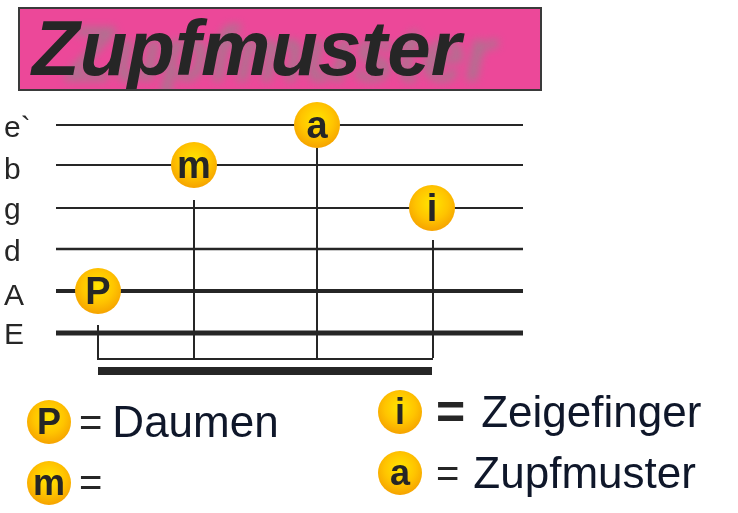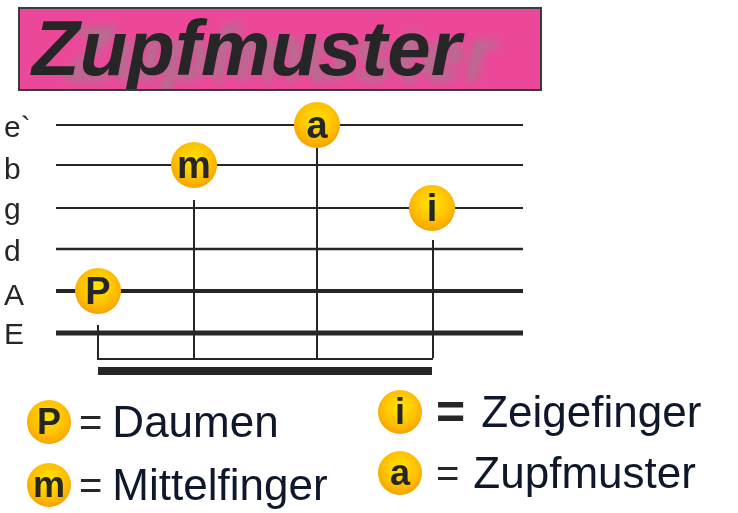--- a/index.html
+++ b/index.html
@@ -56,21 +56,20 @@
 <div class="badge" style="left:409px; top:185px;">i</div>
 
 <div class="legend-item" style="left:27px; top:397px;">
   <div class="badge">P</div>
   <span class="legend-eq">=</span>
   <span class="legend-text">Daumen</span>
 </div>
 <div class="legend-item" style="left:27px; top:460px;">
   <div class="badge">m</div>
   <span class="legend-eq">=</span>
-  <span class="legend-text">Mittelfinger</span>
 </div>
 <div class="legend-item" style="left:378px; top:383px;">
   <div class="badge">i</div>
   <span class="legend-eq" style="font-size:50px; font-weight:bold; margin-left:6px; margin-right:16px;">=</span>
   <span class="legend-text">Zeigefinger</span>
 </div>
 <div class="legend-item" style="left:378px; top:448px;">
   <div class="badge">a</div>
   <span class="legend-eq" style="margin-left:6px; margin-right:14px;">=</span>
   <span class="legend-text">Zupfmuster</span>

